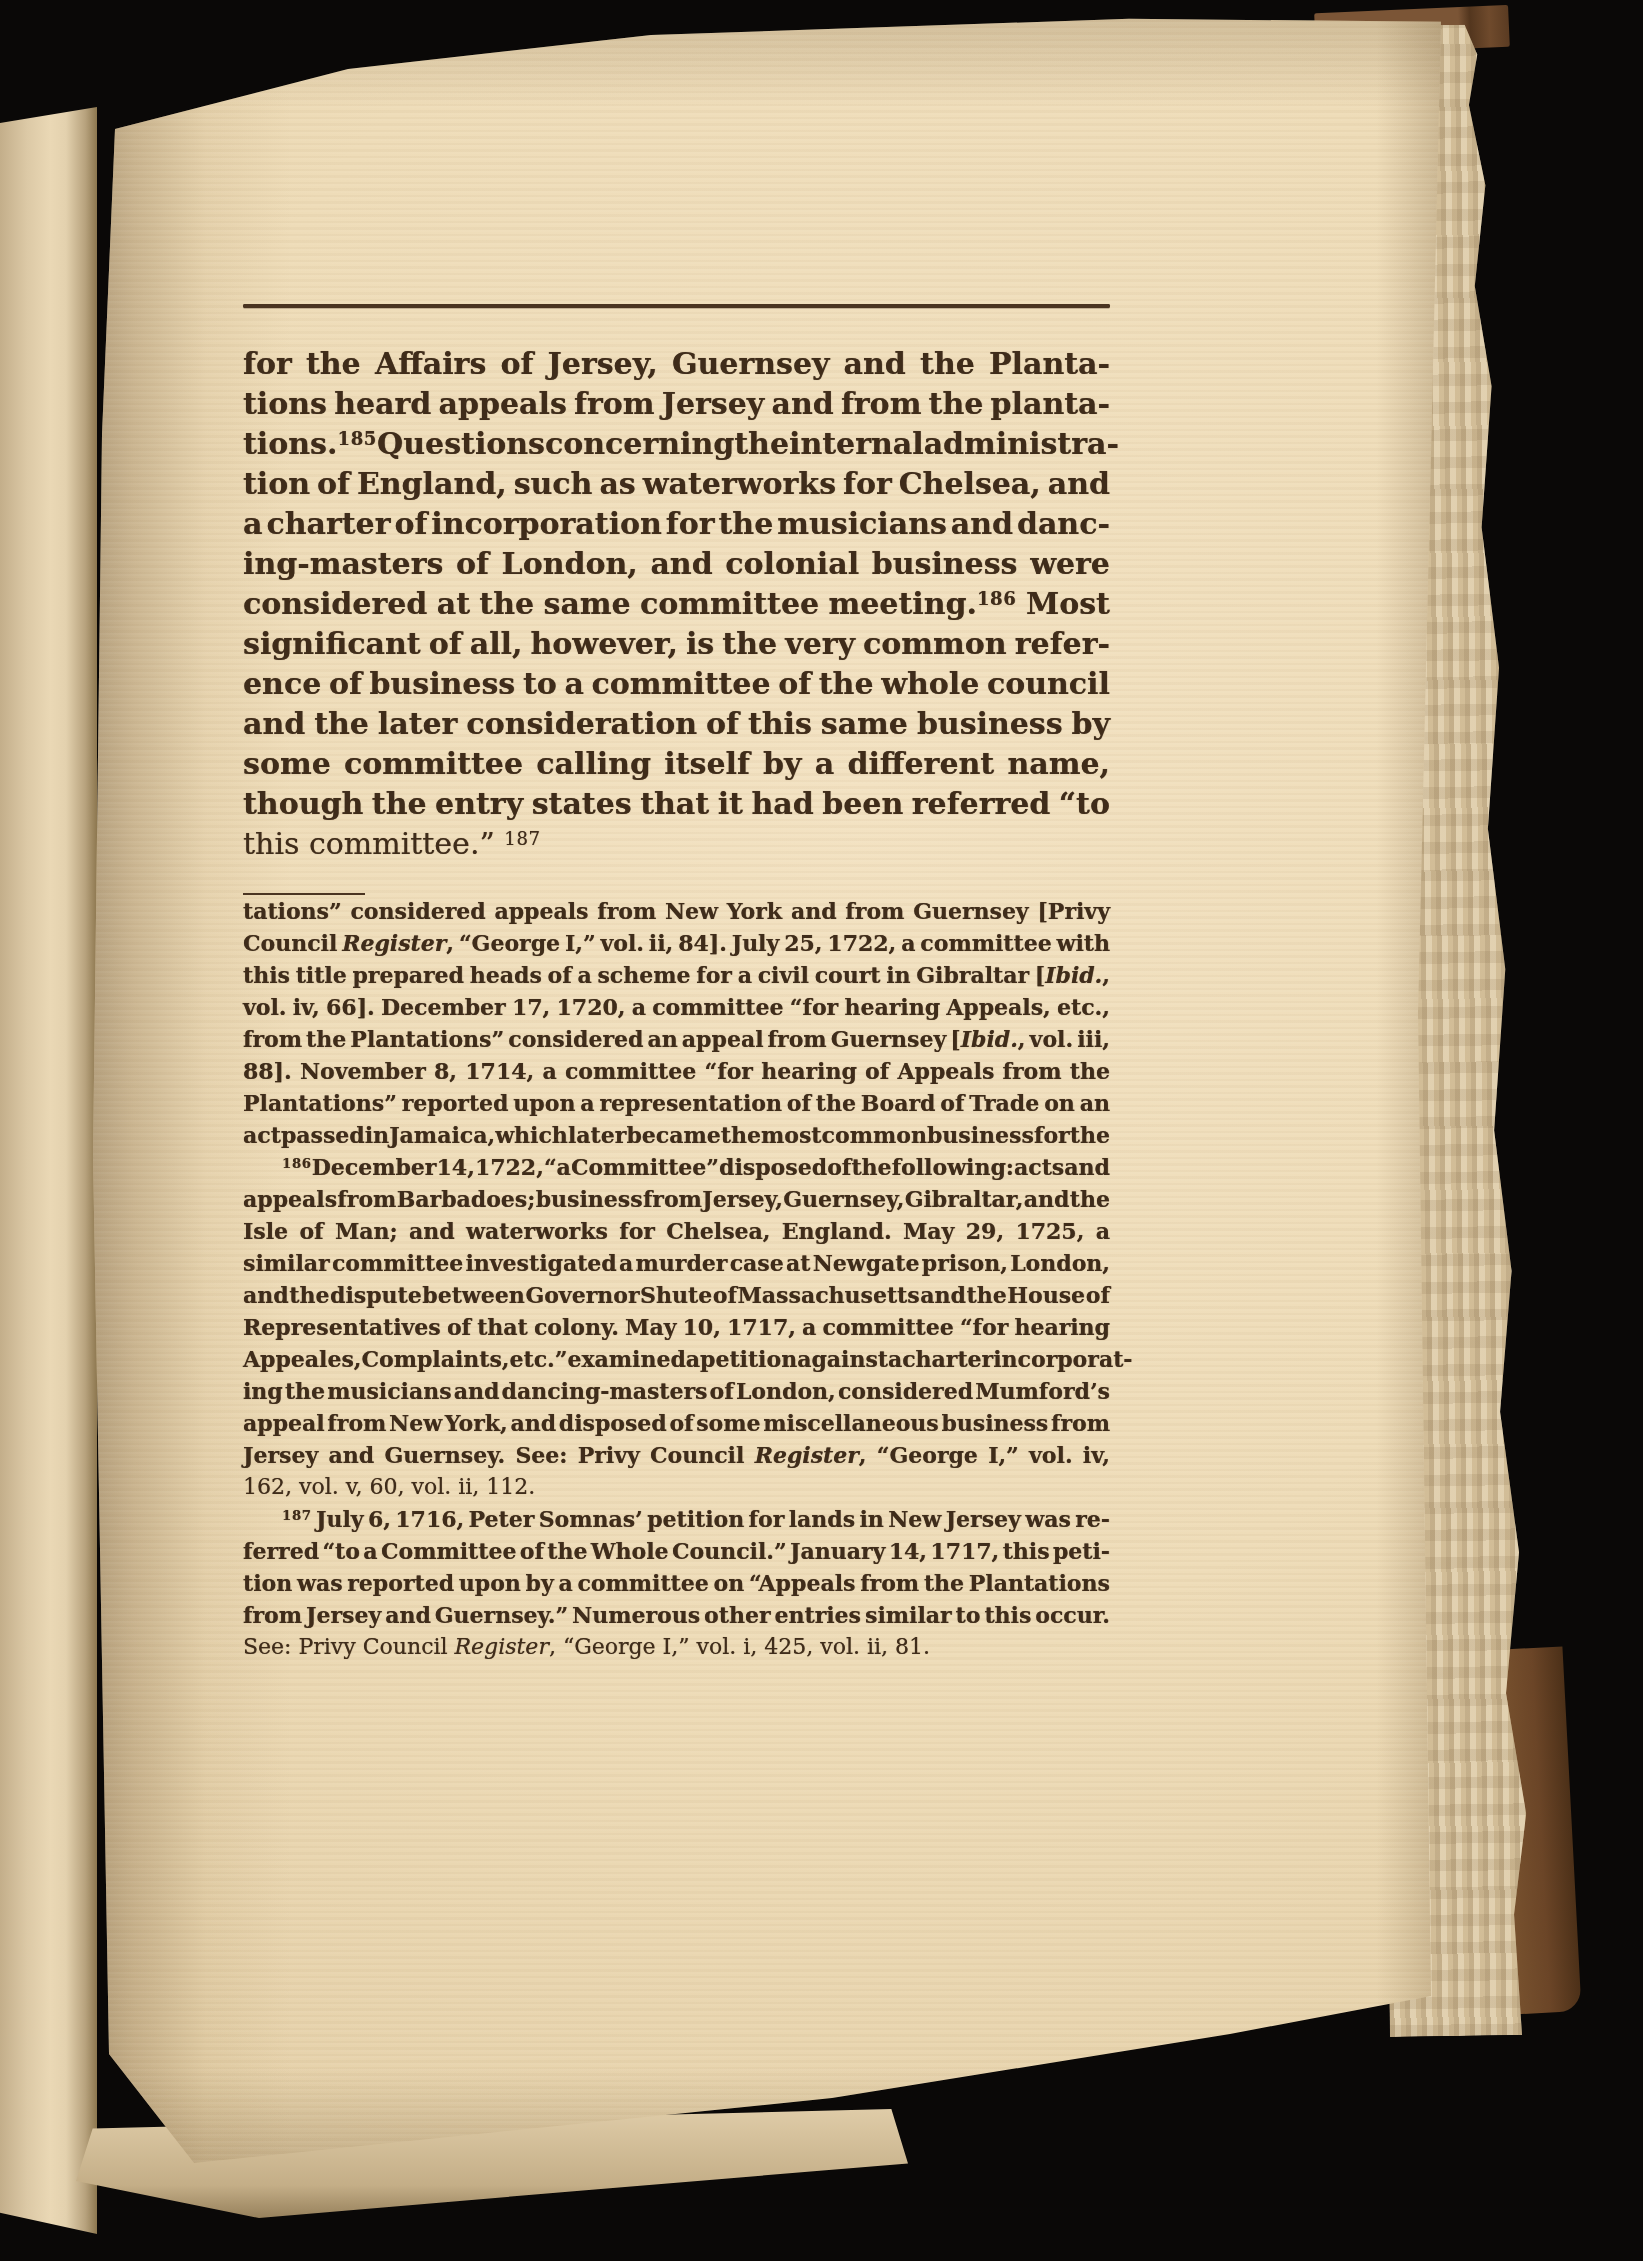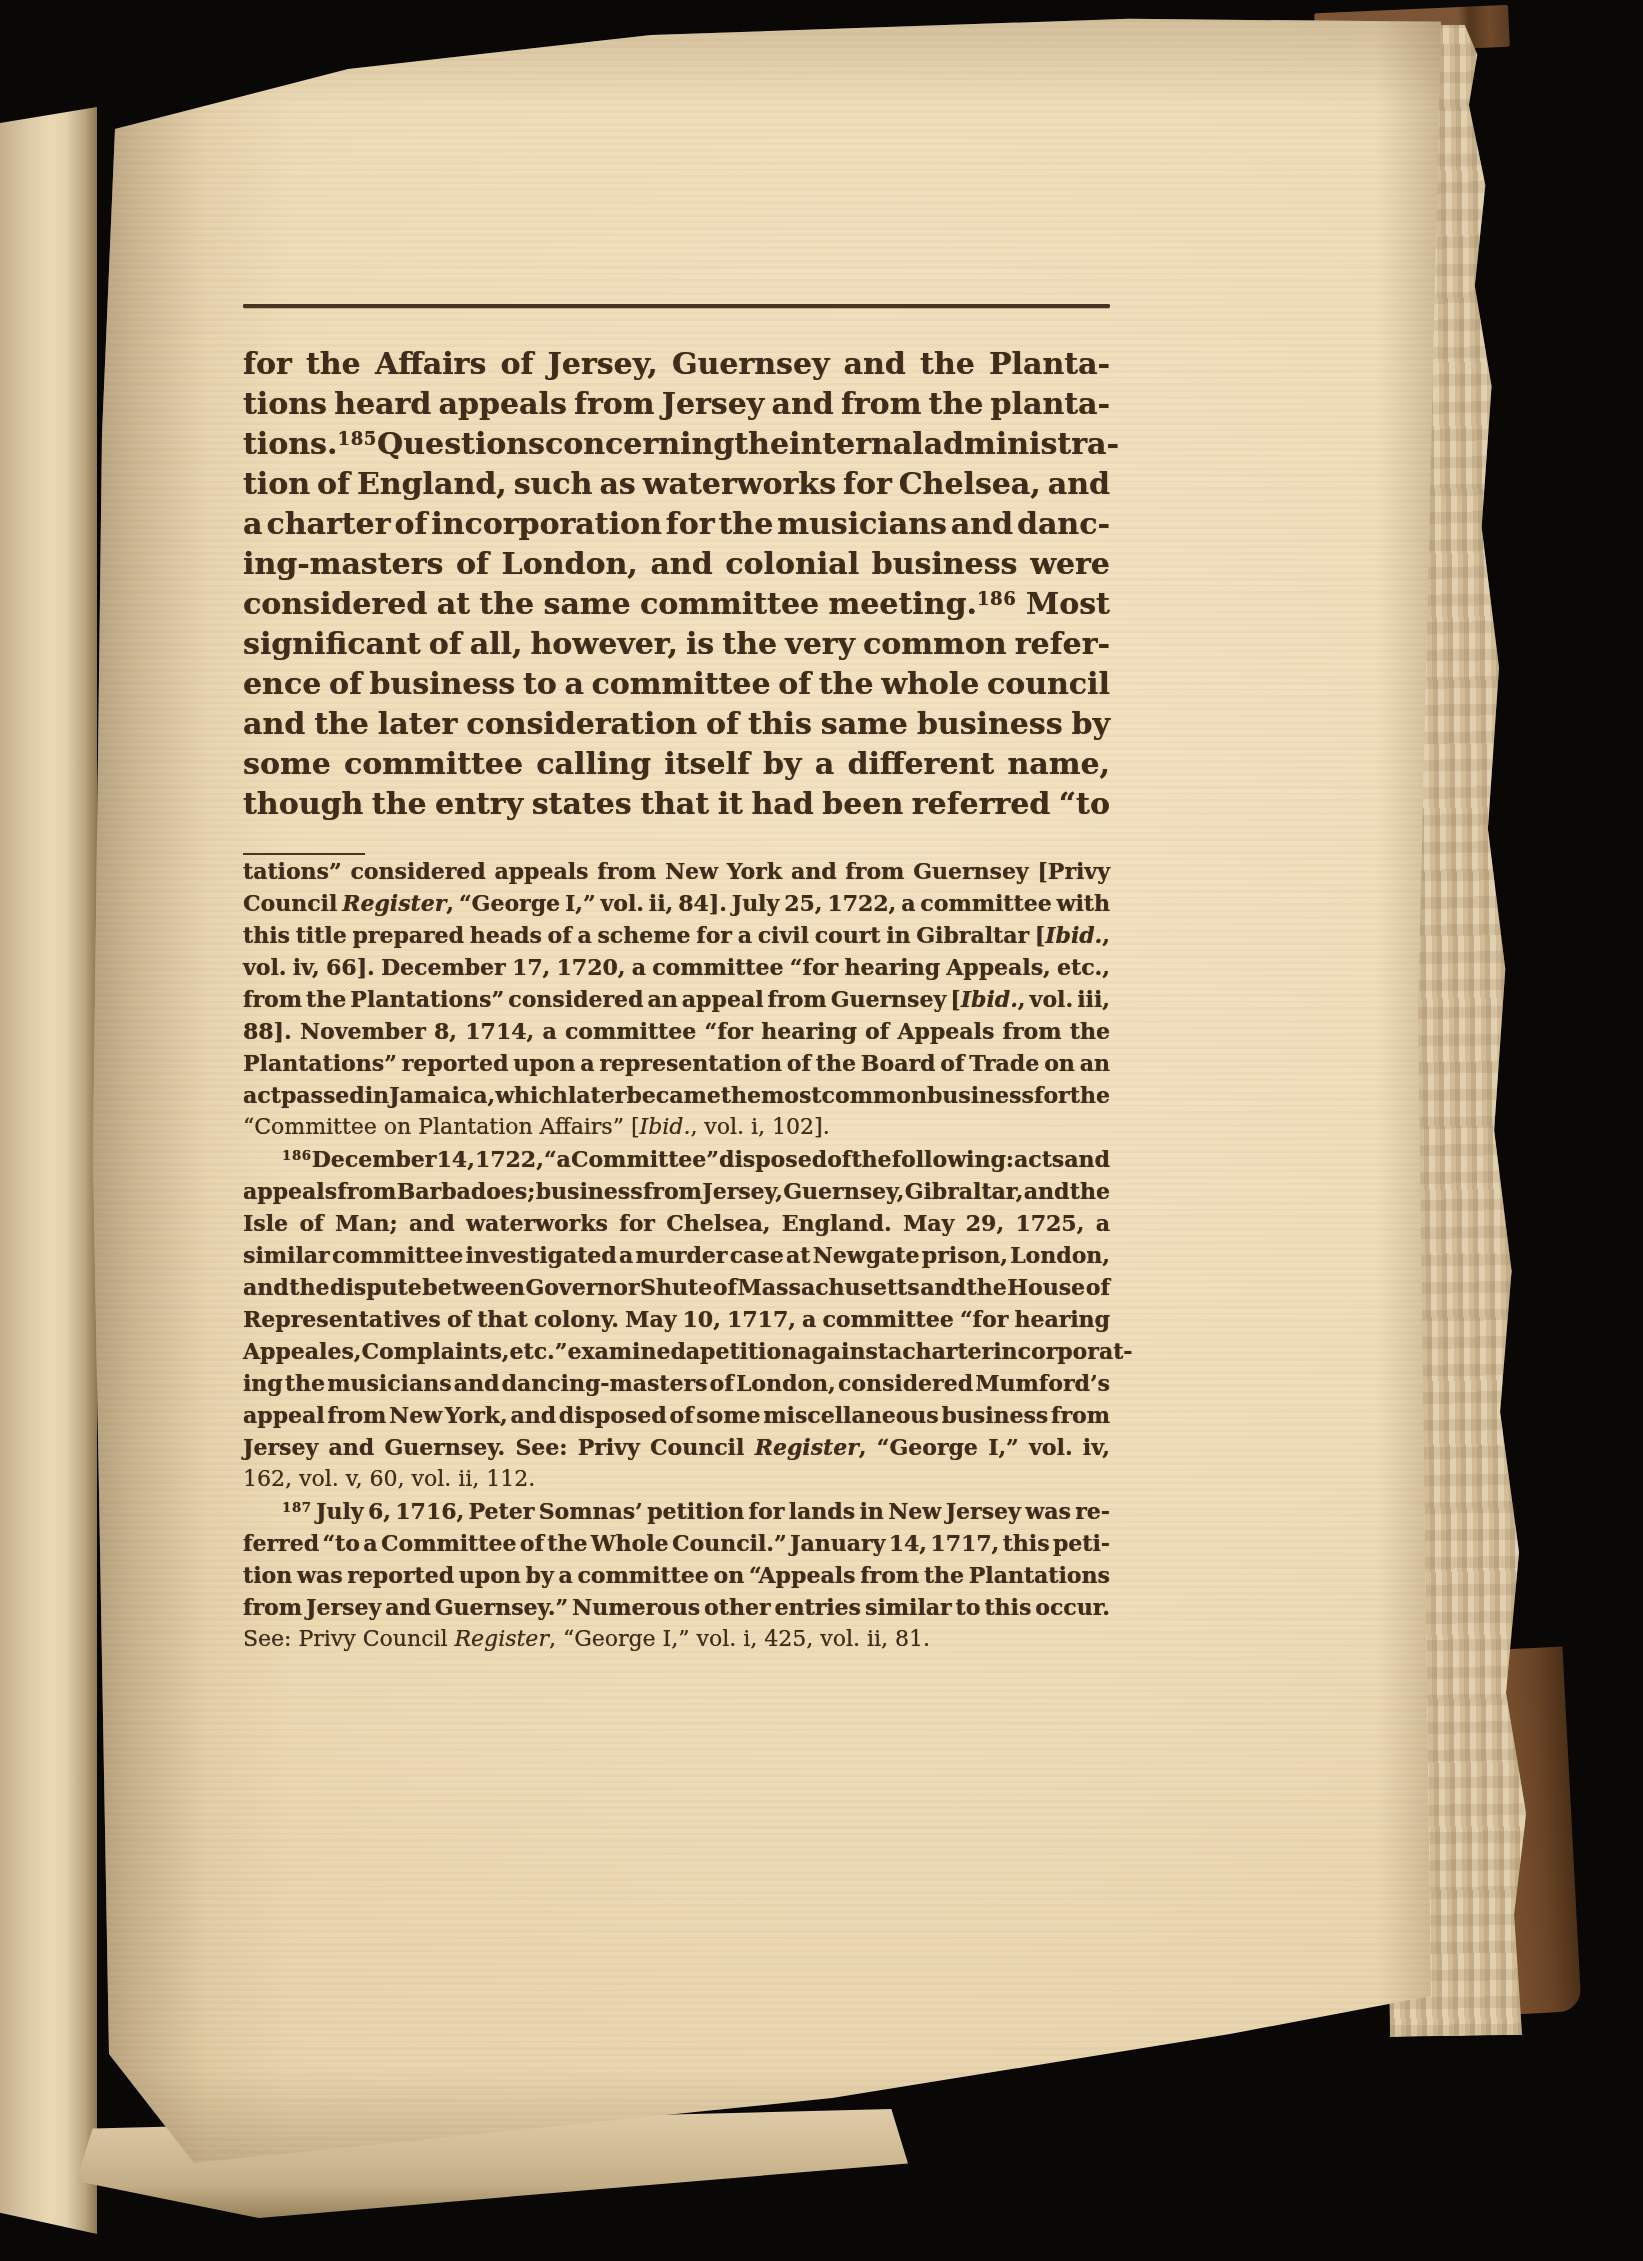--- a/index.html
+++ b/index.html
@@ -217,20 +217,21 @@
             <span class="w"><span>the</span></span>
             <span class="w"><span>entry</span></span>
             <span class="w"><span>states</span></span>
             <span class="w"><span>that</span></span>
             <span class="w"><span>it</span></span>
             <span class="w"><span>had</span></span>
             <span class="w"><span>been</span></span>
             <span class="w"><span>referred</span></span>
             <span class="w"><span>“to</span></span>
           </div>
+          <div class="bline plain"><span>this committee.” </span><span class="sup">187</span></div>
         </div>
 
       <div class="fn-rule"></div>
 
       <div class="fn-block">
           <div class="fline just">
             <span class="w"><span>tations”</span></span>
             <span class="w"><span>considered</span></span>
             <span class="w"><span>appeals</span></span>
             <span class="w"><span>from</span></span>
@@ -335,21 +336,20 @@
             <span class="w"><span>which</span></span>
             <span class="w"><span>later</span></span>
             <span class="w"><span>became</span></span>
             <span class="w"><span>the</span></span>
             <span class="w"><span>most</span></span>
             <span class="w"><span>common</span></span>
             <span class="w"><span>business</span></span>
             <span class="w"><span>for</span></span>
             <span class="w"><span>the</span></span>
           </div>
-          <div class="fline plain"><span>“Committee on Plantation Affairs” [</span><em>Ibid.</em><span>, vol. i, 102].</span></div>
           <div class="fline just ind">
             <span class="w"><span class="sup">186</span></span>
             <span class="w"><span>December</span></span>
             <span class="w"><span>14,</span></span>
             <span class="w"><span>1722,</span></span>
             <span class="w"><span>“a</span></span>
             <span class="w"><span>Committee”</span></span>
             <span class="w"><span>disposed</span></span>
             <span class="w"><span>of</span></span>
             <span class="w"><span>the</span></span>

